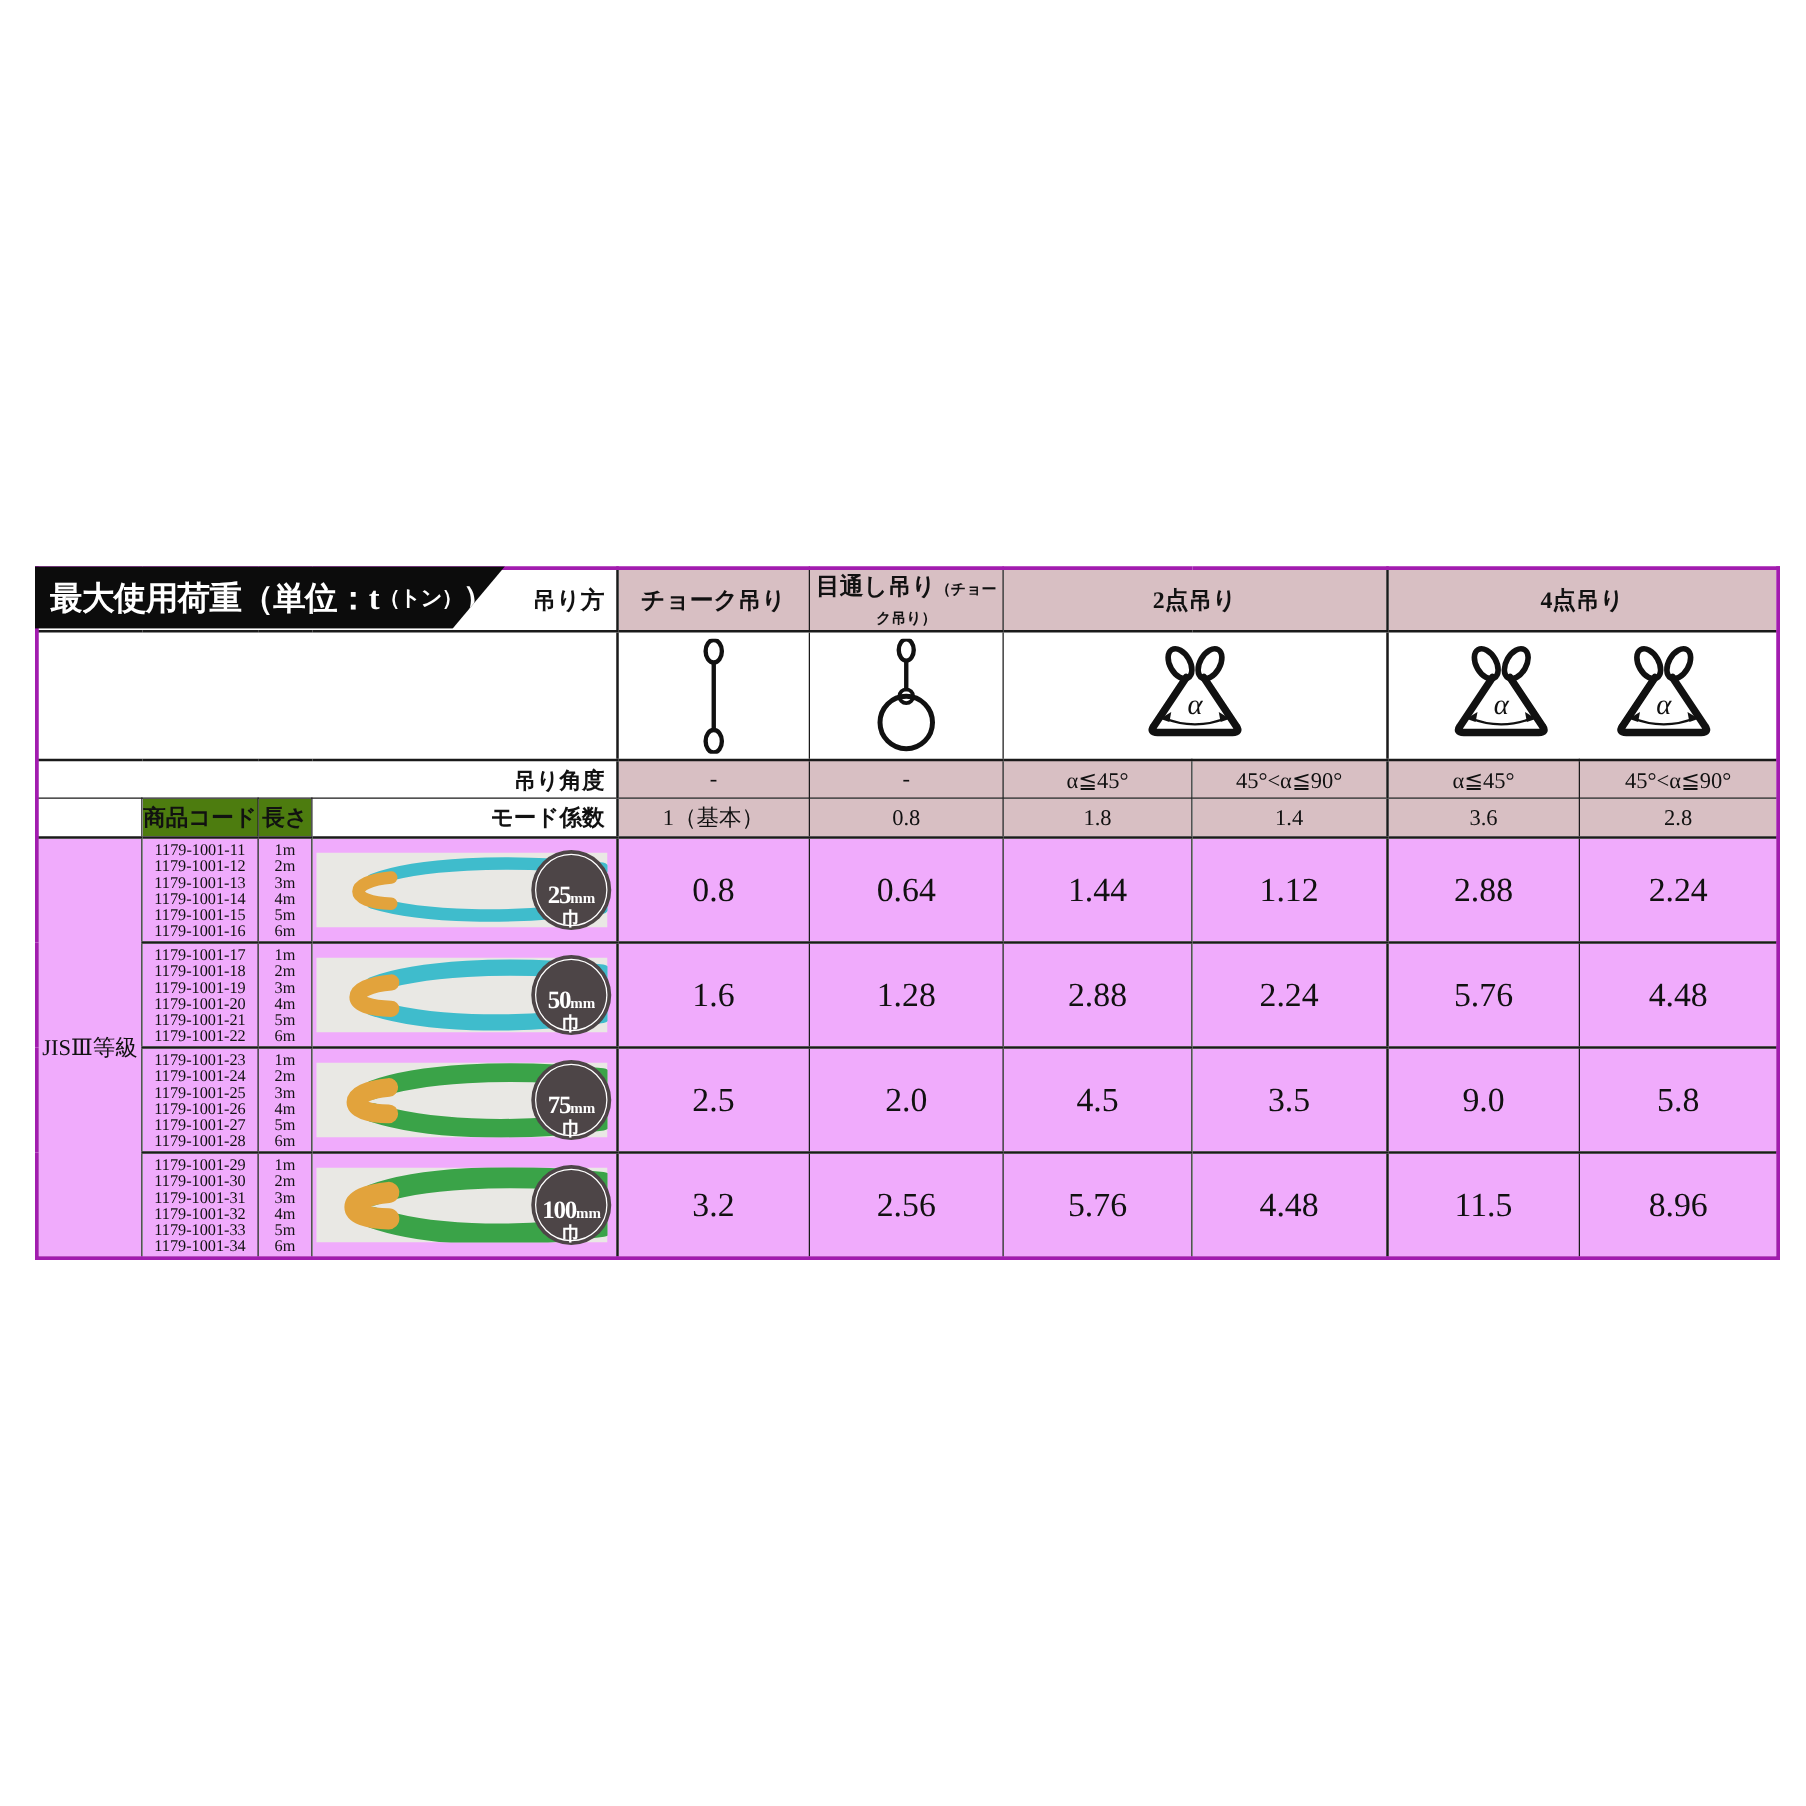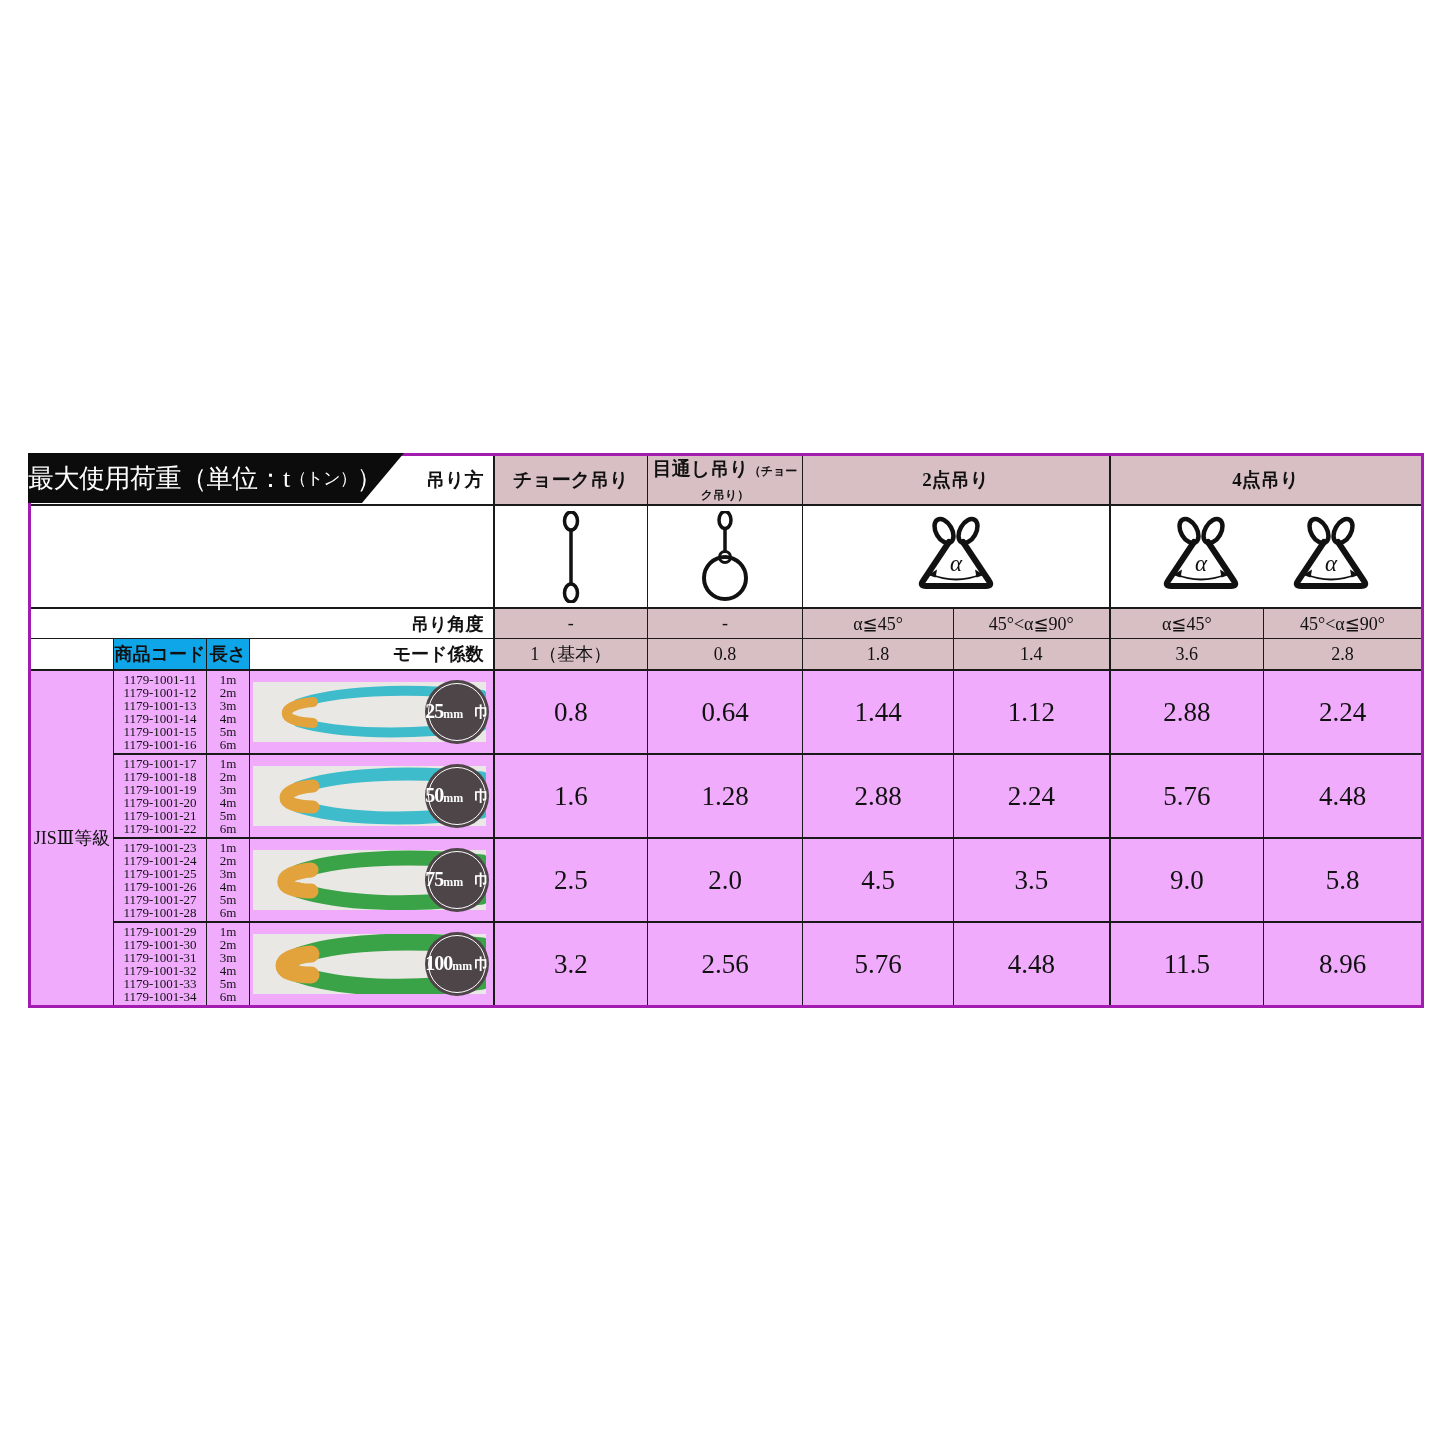--- a/index.html
+++ b/index.html
@@ -20,41 +20,41 @@
   tr.r-head td, tr.r-icons td, tr.r-mode td, tr.r-data td{border-bottom-width:2.5px;}
   td.thickL{border-left-width:2.5px;}
   .pink{background:#d8bfc3;}
   .white{background:#ffffff;}
   tr.r-head td{height:30px;font-weight:bold;font-size:19px;}
   tr.r-icons td{height:101px;background:#fff;}
   tr.r-angle td{height:29px;font-size:18px;}
   tr.r-mode td{height:30px;font-size:18px;}
   tr.r-data td{height:82px;background:#f0abfc;}
   .lbl-right{text-align:right;padding-right:9px;font-weight:bold;font-size:19px;background:#fff;}
-  .lbl-center{font-weight:bold;font-size:15px;background:#0ea5e9;}
+  .lbl-center{font-weight:bold;font-size:15px;background:#4d7c0f;}
   .head-small{font-size:12px;font-weight:bold;}
   .grade{font-weight:normal;font-size:18px;background:#fff;}
   .codes,.lens{white-space:pre-line;font-size:13px;line-height:13px;letter-spacing:0px;}
   .val{font-size:27px;}
   
   .banner{
     position:absolute;left:0;top:0;width:376px;height:50px;background:#0c0c0c;
     clip-path:polygon(0 0,376px 0,334px 50px,0 50px);
-    color:#fff;display:flex;align-items:center;box-sizing:border-box;
-    font-weight:normal;letter-spacing:-0.5px;z-index:5;
+    color:#fff;display:flex;align-items:center;padding-left:12px;box-sizing:border-box;
+    font-weight:bold;letter-spacing:-0.5px;z-index:5;
   }
   .banner .t1{font-size:26px;}
   .banner .t2{font-size:17px;margin-top:1px;}
   
   .photo-wrap{position:relative;width:236px;height:66px;margin:0 auto;}
   .photo-svg{position:absolute;left:0;top:3px;}
   .badge{
     position:absolute;right:0px;top:50%;transform:translateY(-50%);
     width:64px;height:64px;border-radius:50%;background:#4d4547;
-    display:flex;flex-direction:row;align-items:center;justify-content:space-between;
+    display:flex;flex-direction:column;align-items:center;justify-content:flex-end;
     color:#fff;z-index:2;
   }
   .badge::before{
     content:"";position:absolute;inset:3px;border:1.5px solid #ffffff;border-radius:50%;
   }
   .b-line1{display:flex;align-items:baseline;line-height:20px;}
   .b-num{font-size:20px;font-weight:bold;letter-spacing:-1px;}
   .b-unit{font-size:12px;font-weight:bold;}
   .b-suffix{font-size:15px;font-weight:bold;line-height:16px;}
   .icon-svg{display:block;margin:0 auto;}

